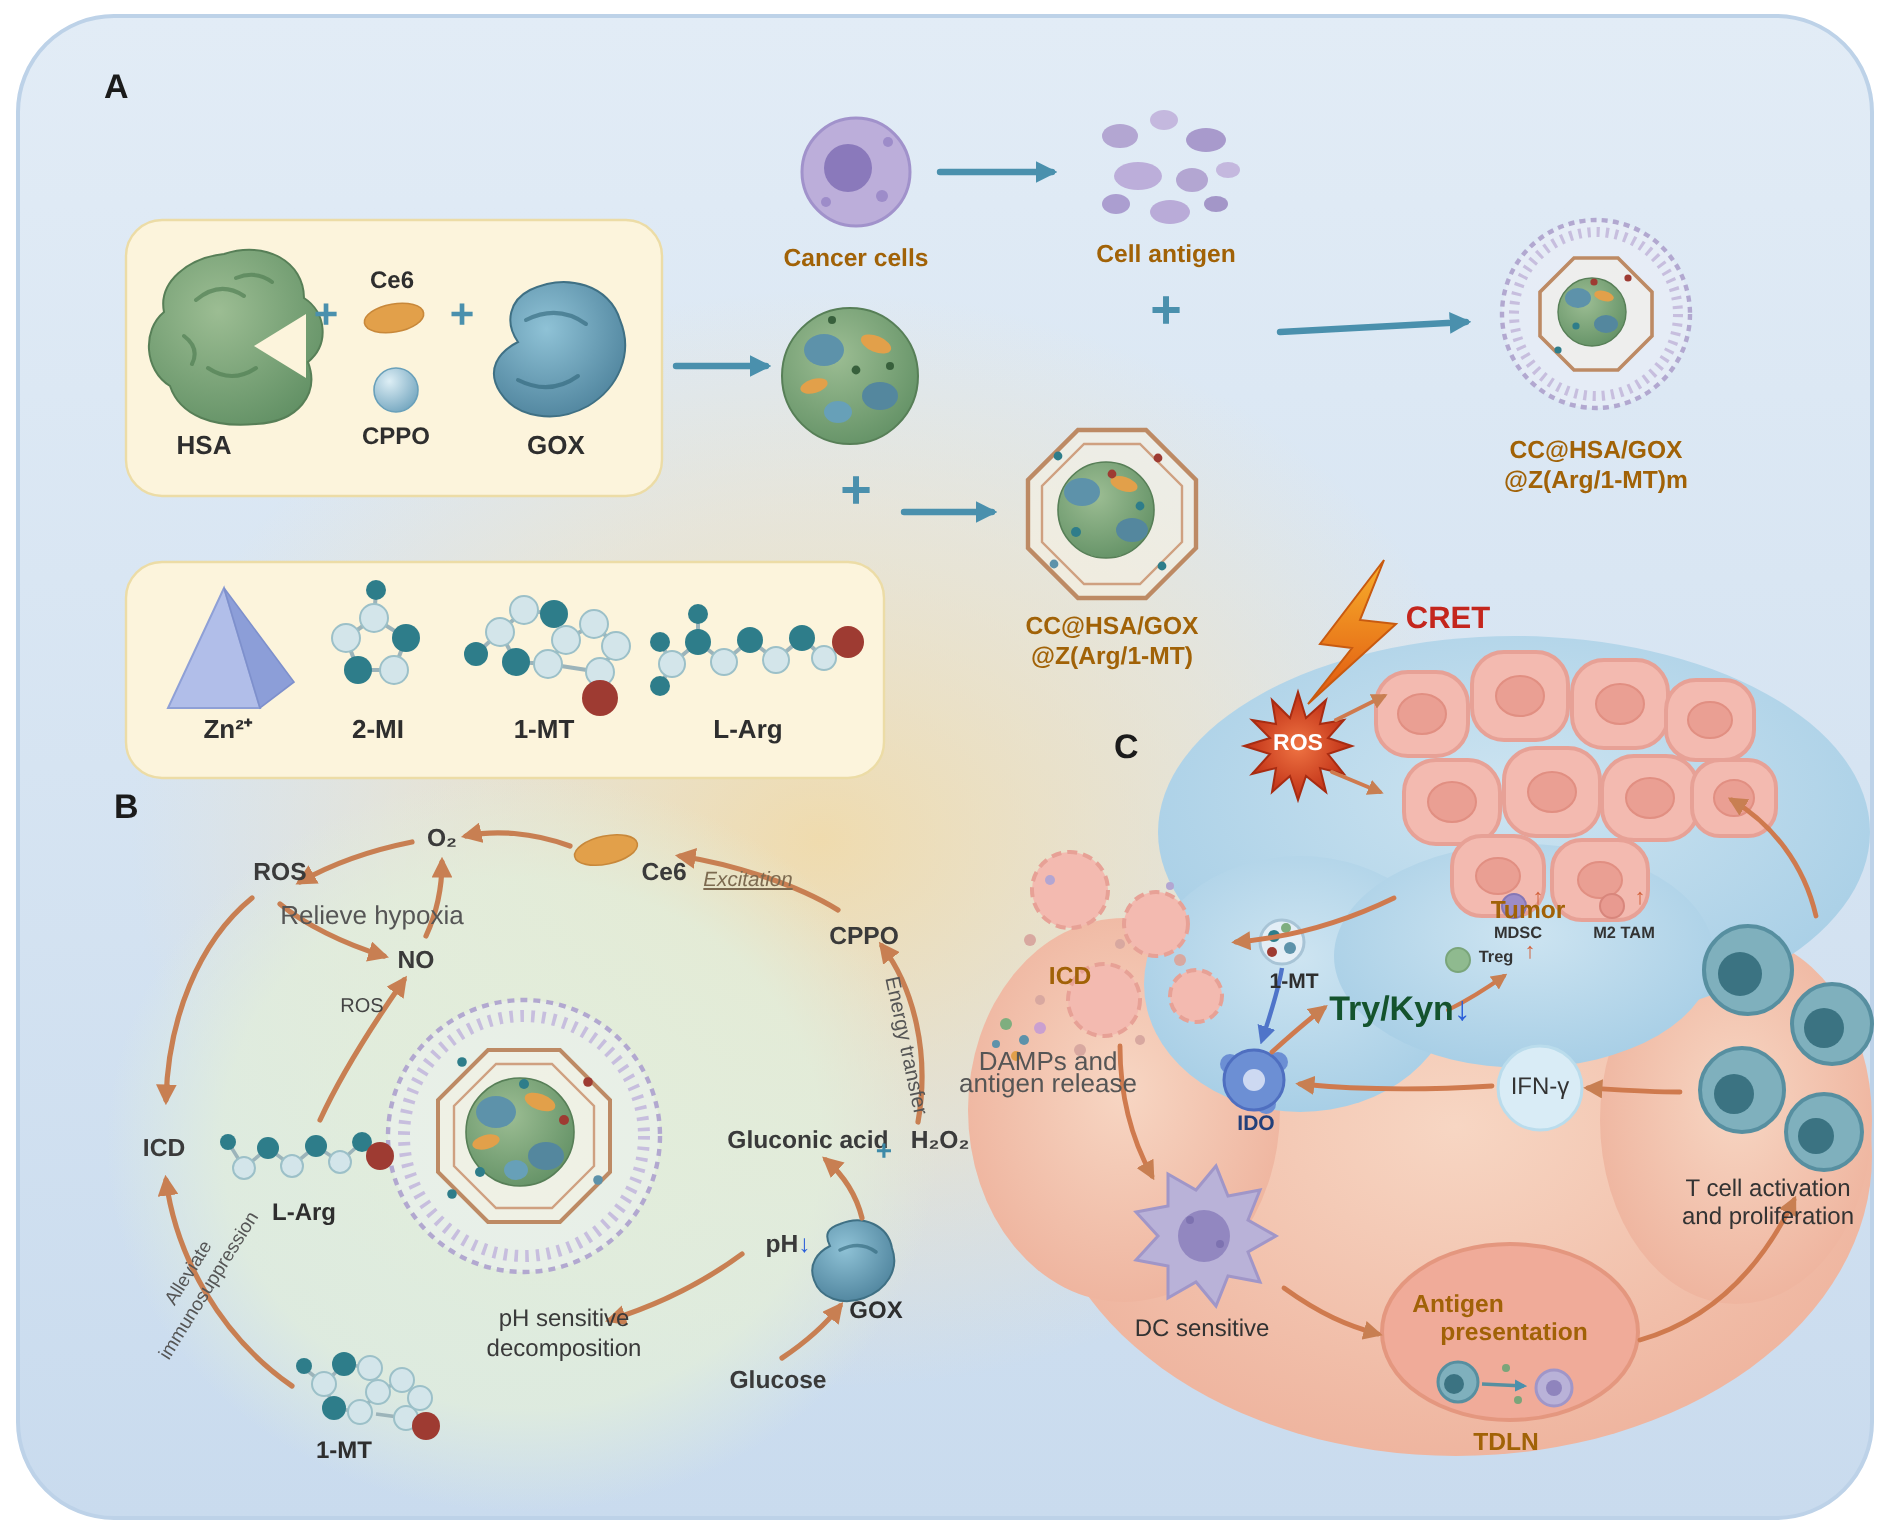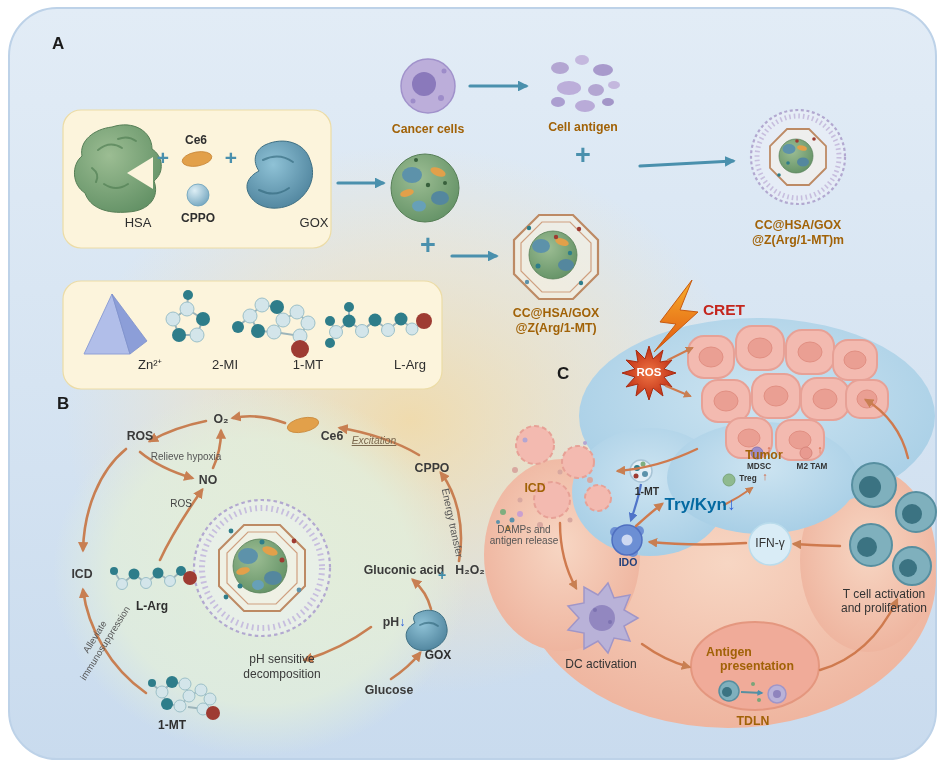--- a/index.html
+++ b/index.html
@@ -3,40 +3,40 @@
 <meta charset="utf-8">
 <style>
   html,body{margin:0;padding:0;background:#fff;}
   #fig{position:relative;width:945px;height:767px;background:#fff;overflow:hidden;
        font-family:"Liberation Sans",sans-serif;}
   #art{position:absolute;left:0;top:0;}
   .lbl{position:absolute;transform:translateX(-50%);text-align:center;white-space:nowrap;
        font-family:"Liberation Sans",sans-serif;color:#2e2e2e;font-size:12px;line-height:1.15;}
   .nt{transform:none;}
   .panel-letter{font-weight:bold;font-size:17px;color:#1b1b1b;}
-  .b13{font-weight:normal;font-size:13px;margin-left:36px;}
+  .b13{font-weight:bold;font-size:13px;}
   .b12{font-weight:bold;font-size:12px;}
   .b10{font-weight:bold;font-size:10.5px;}
   .semi12{font-weight:bold;font-size:12.3px;color:#a16207;}
   .cyc{font-weight:bold;font-size:12.3px;color:#3a3a3a;}
   .reg12{font-size:12px;color:#3a3a3a;}
   .s11{font-size:12px;color:#333;}
   .s10{font-size:10px;color:#444;}
-  .s9{font-size:10px;color:#555;}
+  .s9{font-size:13px;color:#555;}
   .tiny8{font-size:8.2px;font-weight:bold;color:#333;}
   .it10{font-style:italic;font-size:10.3px;color:#7c6a50;text-decoration:underline;}
   .plus-sm{color:#4a90ad;font-weight:bold;font-size:21px;}
   .plus-lg{color:#4a90ad;font-weight:bold;font-size:27px;}
   .teal13{color:#3d8aa8;font-weight:bold;font-size:14px;}
   .red{color:#c4261d;font-weight:bold;font-size:15.5px;}
   .white-b{color:#ffffff;font-weight:bold;font-size:11.5px;}
   .navy{color:#23407a;}
   .down{color:#2b5fd9;font-weight:bold;}
   .up{color:#d2603a;font-weight:bold;font-size:11px;position:absolute;transform:translateX(-50%);}
-  .big-black{font-weight:bold;font-size:17px;color:#0369a1;}
+  .big-black{font-weight:bold;font-size:17px;color:#14532d;}
   .rot-energy{transform:translate(-50%,-50%) rotate(78deg);font-size:10.3px;color:#555;}
   .rot-alleviate{transform:translate(-50%,-50%) rotate(-58deg);font-size:9.5px;color:#555;
                  white-space:normal;width:110px;line-height:1.25;}
 </style>
 </head>
 <body>
 
 <div id="fig">
 
 <svg id="art" width="945" height="767" viewBox="0 0 945 767">
@@ -493,18 +493,18 @@
 <div class="lbl tiny8" style="left:812px;top:462px">M2 TAM</div>
 <div class="lbl tiny8" style="left:748px;top:474px">Treg</div>
 <div class="up" style="left:765px;top:470px">↑</div>
 <div class="lbl" style="left:700px;top:495px"><span class="big-black">Try/Kyn</span><span class="down big-black" style="color:#2b5fd9">↓</span></div>
 <div class="lbl s11" style="left:770px;top:537px">IFN-γ</div>
 <div class="lbl b10 navy" style="left:628px;top:556px">IDO</div>
 <div class="lbl s9" style="left:524px;top:524px">DAMPs and</div>
 <div class="lbl s9" style="left:524px;top:535px">antigen release</div>
 <div class="lbl s11" style="left:884px;top:588px">T cell activation</div>
 <div class="lbl s11" style="left:884px;top:602px">and proliferation</div>
-<div class="lbl s11" style="left:601px;top:658px">DC activation</div>
+<div class="lbl s11" style="left:601px;top:658px">DC sensitive</div>
 <div class="lbl semi12" style="left:729px;top:645px">Antigen</div>
 <div class="lbl semi12" style="left:757px;top:659px">presentation</div>
 <div class="lbl semi12" style="left:753px;top:714px">TDLN</div>
 
 </div>
 
 </body></html>

